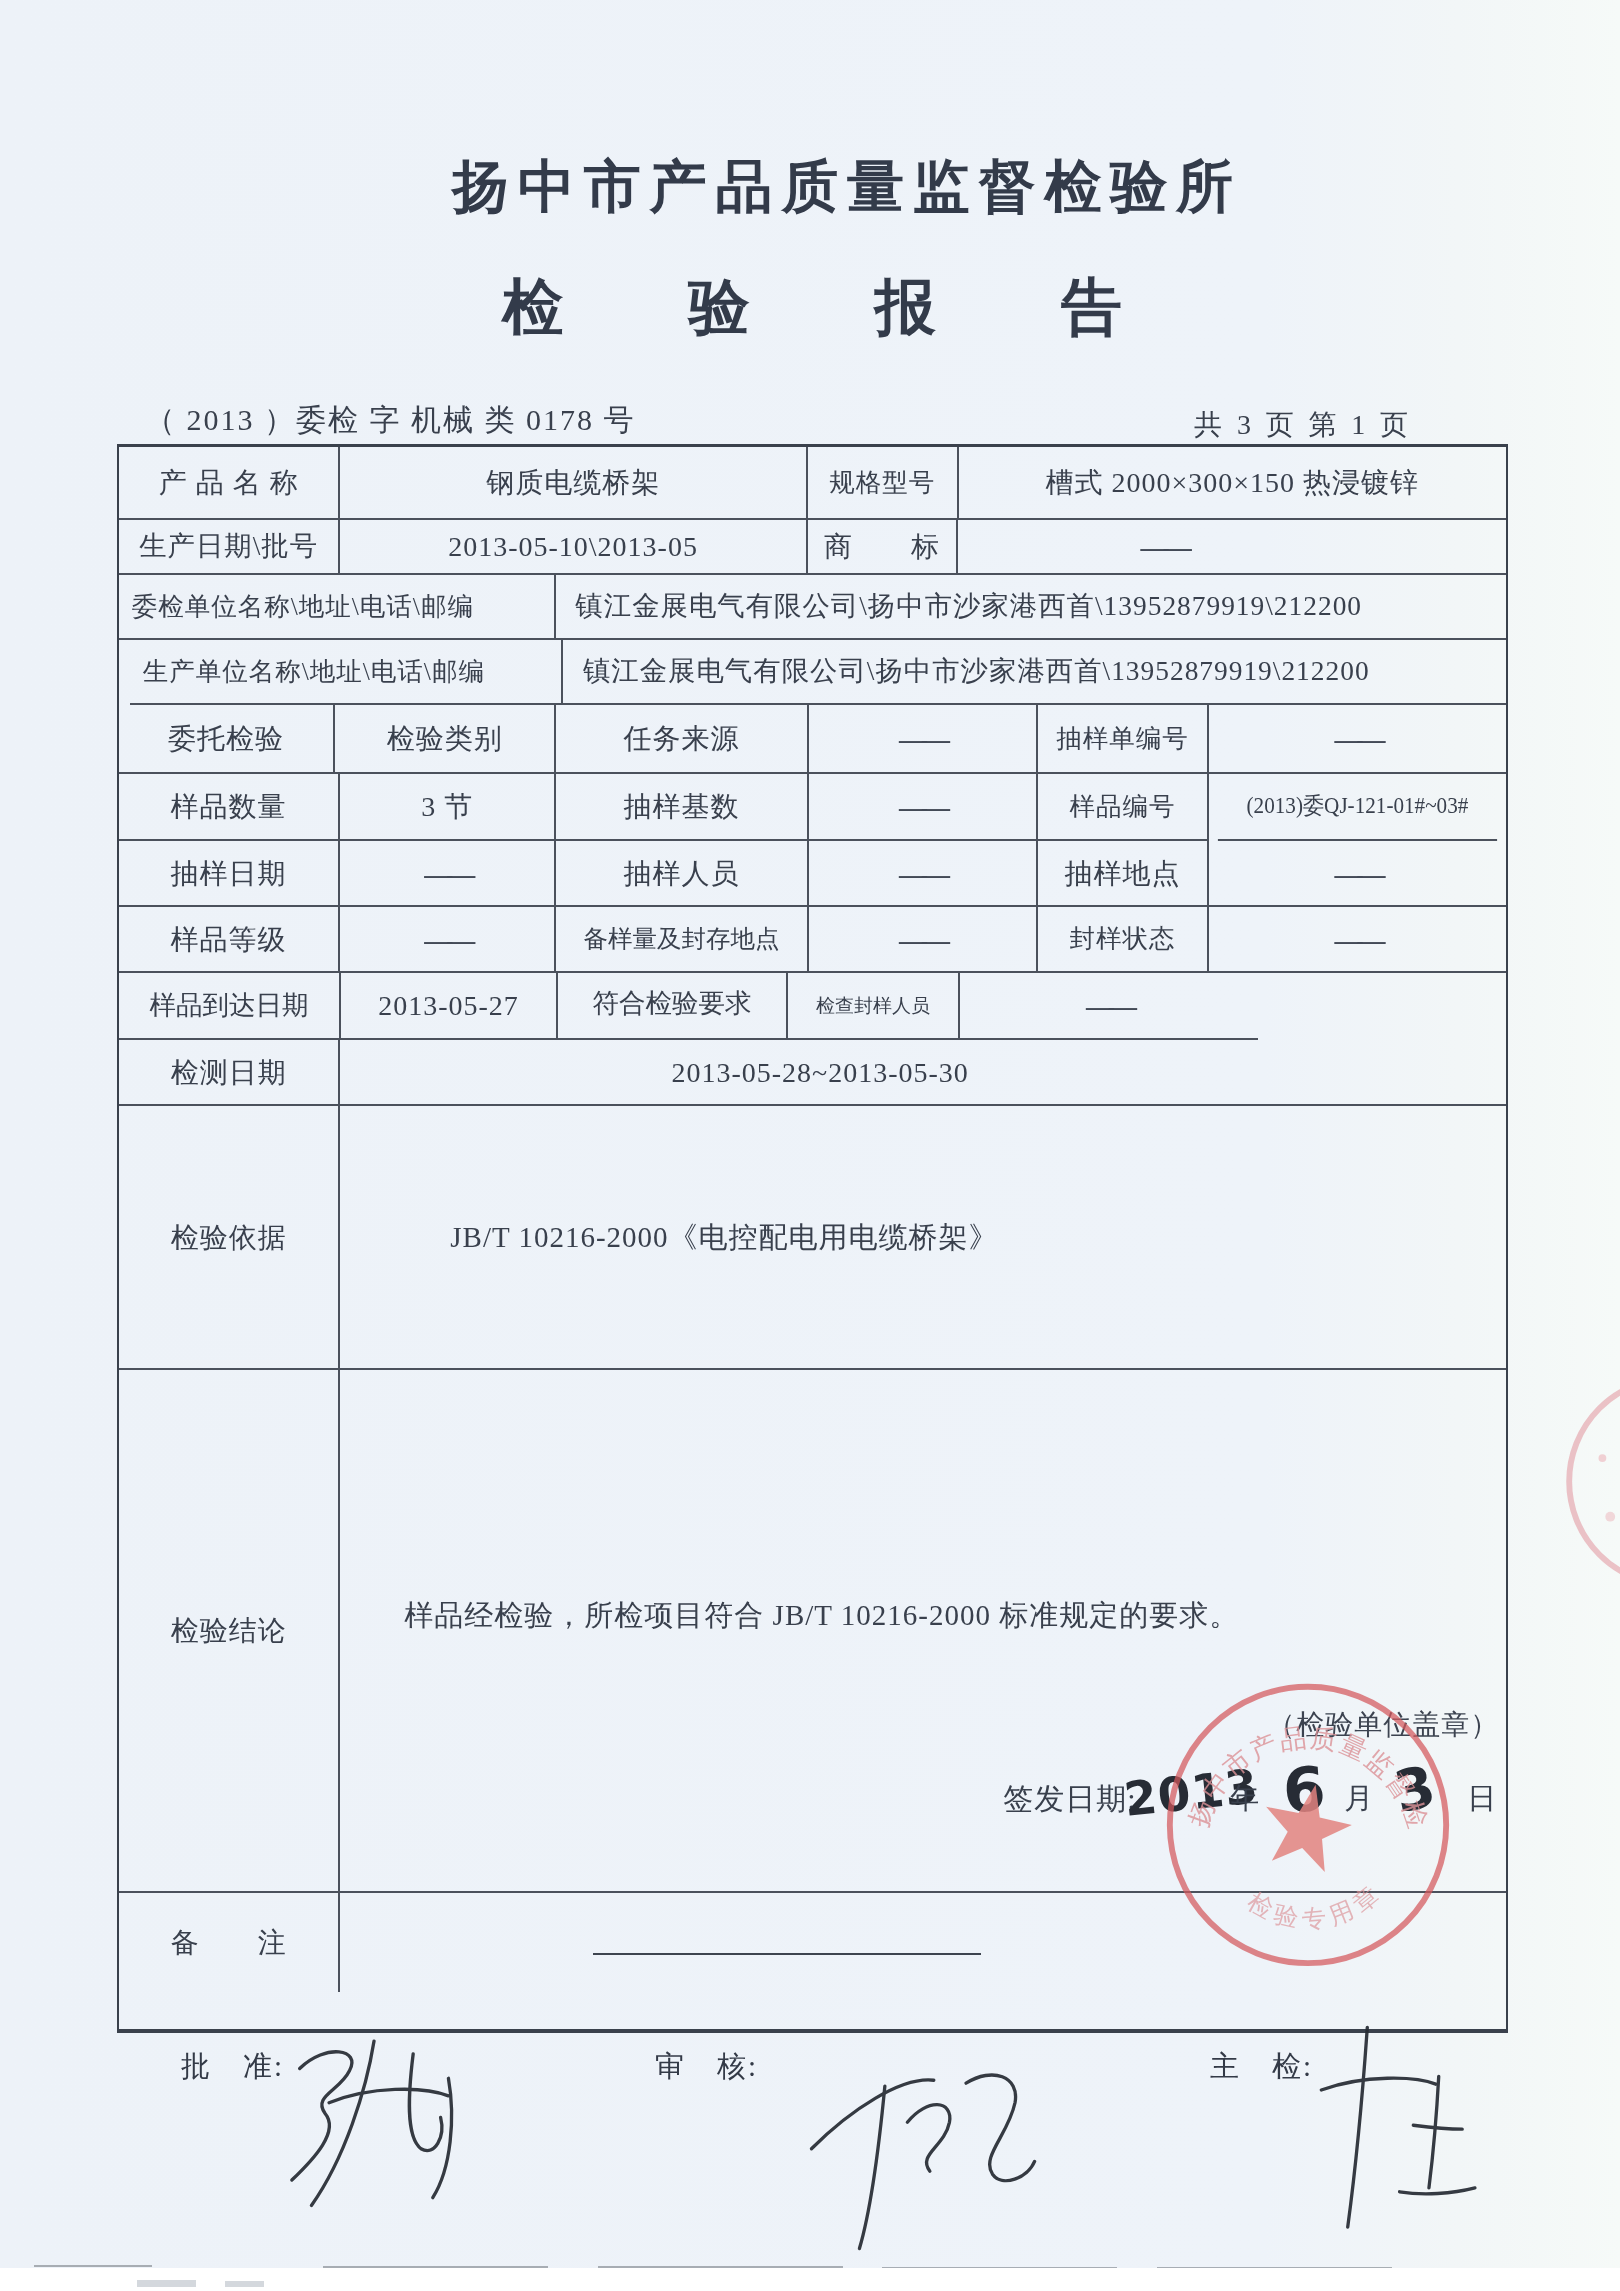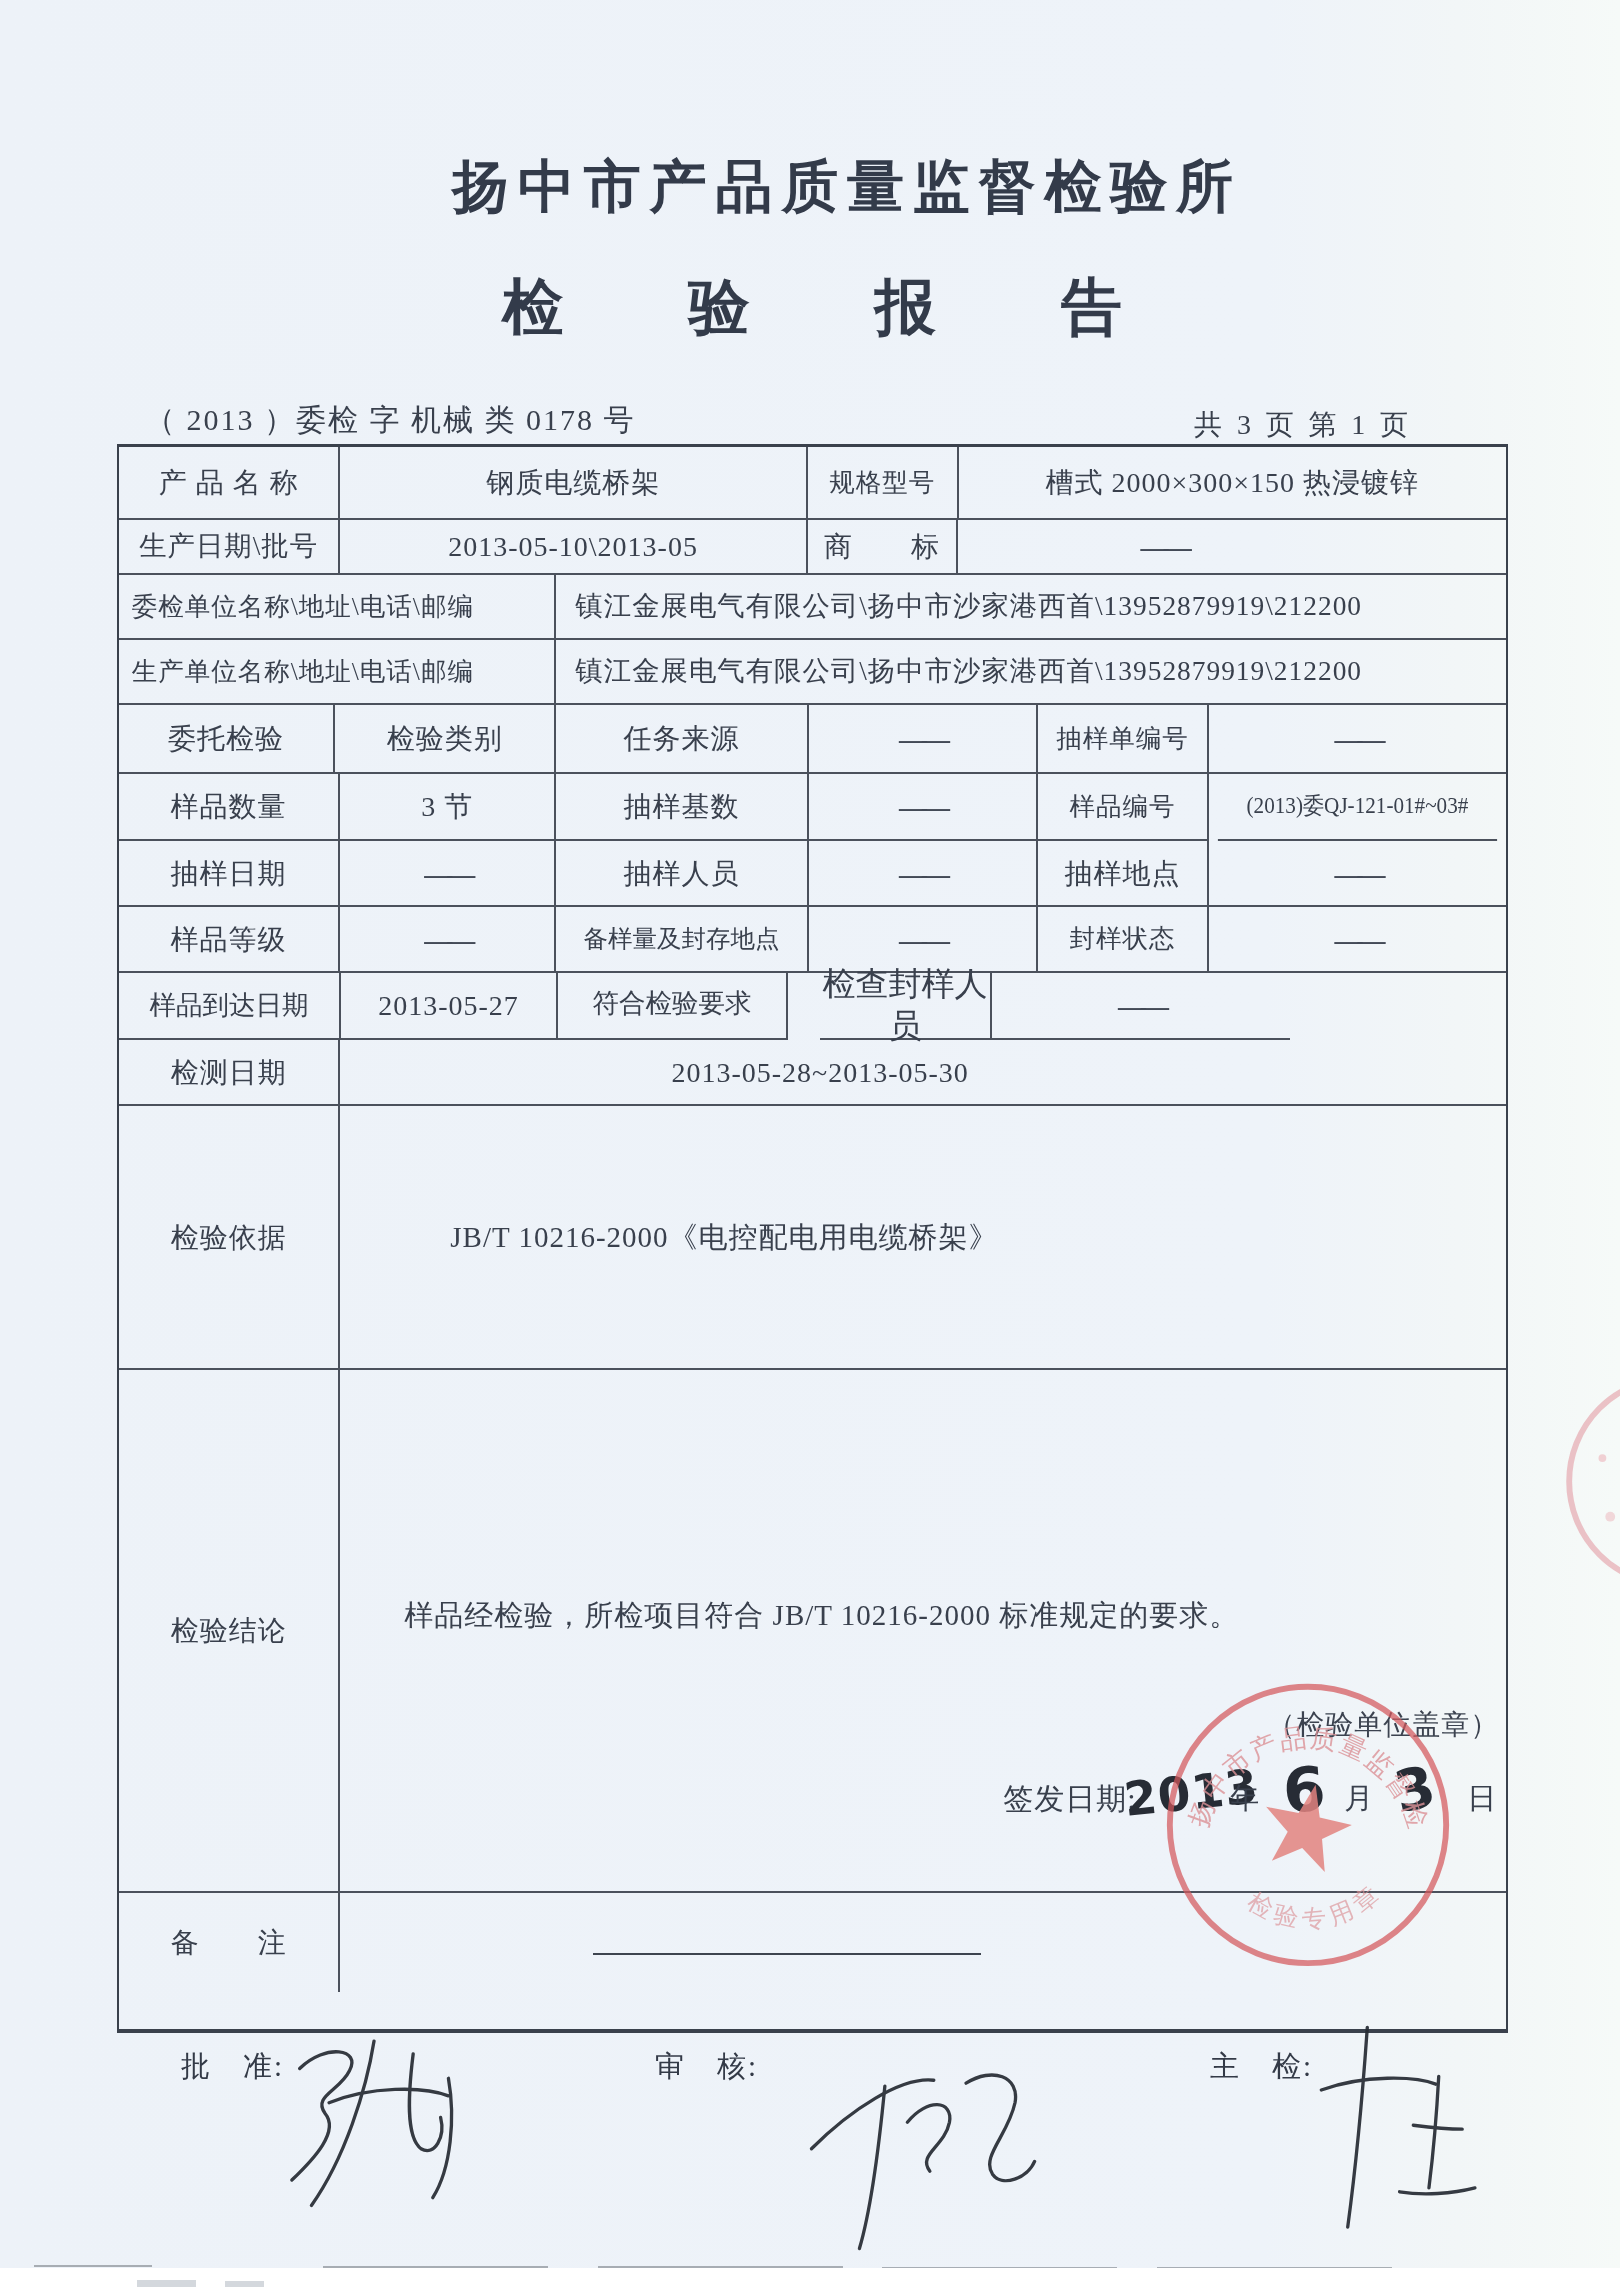--- a/index.html
+++ b/index.html
@@ -67,21 +67,21 @@
       <div class="c" style="width:469px;">2013-05-10\2013-05</div>
       <div class="c" style="width:151px;">商　　标</div>
       <div class="c nr dash" style="width:549px;padding-right:137px;">——</div>
     </div>
 
     <div class="tr" style="height:65px;">
       <div class="c la sm" style="width:438px;padding-left:12.7px;">委检单位名称\地址\电话\邮编</div>
       <div class="c la sm nr" style="width:953px;padding-left:19.6px;font-size:27.4px;">镇江金展电气有限公司\扬中市沙家港西首\13952879919\212200</div>
     </div>
 
-    <div class="tr" style="height:65px;">
+    <div class="tr" style="height:65px;padding-left:11px;">
       <div class="c la sm" style="width:438px;padding-left:12.7px;">生产单位名称\地址\电话\邮编</div>
       <div class="c la sm nr" style="width:953px;padding-left:19.6px;font-size:27.4px;">镇江金展电气有限公司\扬中市沙家港西首\13952879919\212200</div>
     </div>
 
     <div class="tr" style="height:69px;">
       <div class="c" style="width:217px;">委托检验</div>
       <div class="c" style="width:222px;">检验类别</div>
       <div class="c" style="width:253px;">任务来源</div>
       <div class="c dash" style="width:230px;">——</div>
       <div class="c" style="width:172px;font-size:25.5px;">抽样单编号</div>
@@ -112,21 +112,21 @@
       <div class="c" style="width:253px;font-size:24.5px;letter-spacing:0;">备样量及封存地点</div>
       <div class="c dash" style="width:230px;">——</div>
       <div class="c" style="width:172px;font-size:25.5px;">封样状态</div>
       <div class="c nr dash" style="width:298px;">——</div>
     </div>
 
     <div class="tr" style="height:67px;">
       <div class="c" style="width:222px;font-size:26.5px;letter-spacing:0;">样品到达日期</div>
       <div class="c" style="width:217px;">2013-05-27</div>
       <div class="c" style="width:230px;font-size:26.5px;letter-spacing:0;font-family:Liberation Mono, monospace;">符合检验要求</div>
-      <div class="c" style="width:172px;font-size:33px;letter-spacing:0;margin-left:32px;">检查封样人员</div>
+      <div class="c" style="width:172px;font-size:19px;letter-spacing:0;">检查封样人员</div>
       <div class="c nr dash" style="width:298px;">——</div>
     </div>
 
     <div class="tr" style="height:66px;">
       <div class="c" style="width:222px;">检测日期</div>
       <div class="c nr" style="width:1169px;padding-right:206px;">2013-05-28~2013-05-30</div>
     </div>
 
     <div class="tr" style="height:264px;">
       <div class="c" style="width:222px;">检验依据</div>

